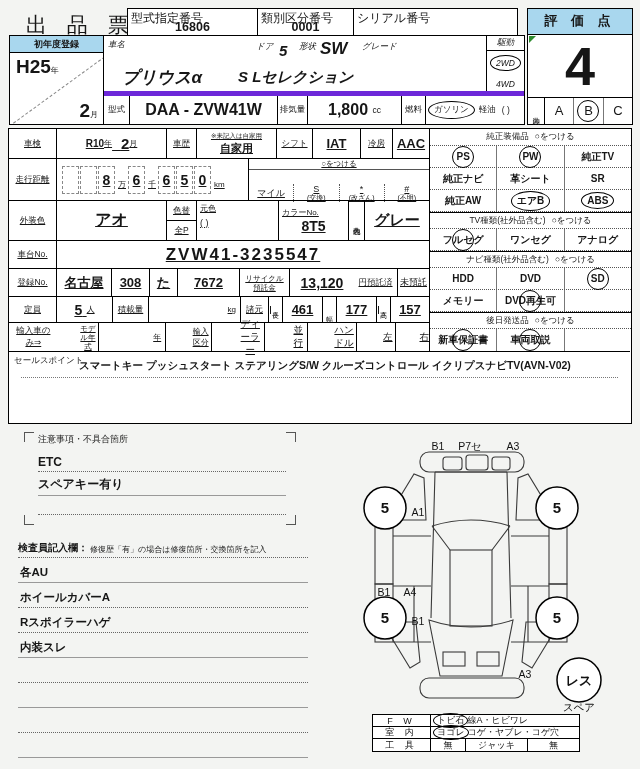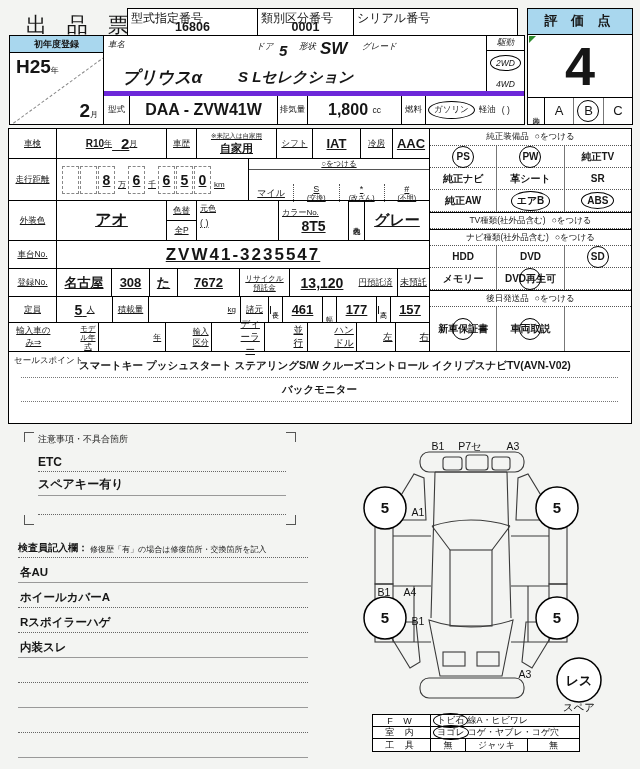--- a/index.html
+++ b/index.html
@@ -334,20 +334,27 @@
             <span class="circ">エアB</span>
           </div>
         <div class="cell end">
             <span class="circ">ABS</span>
           </div>
       </div>
       <div class="sec-h bt">
           <span>TV種類(社外品含む)</span>
           <span>○をつける</span>
         </div>
+      <div class="g3">
+        <div class="cell">
+            <span class="circ-sm">フルセグ</span>
+          </div>
+        <div class="cell">ワンセグ</div>
+        <div class="cell end">アナログ</div>
+      </div>
       <div class="sec-h bt">
           <span>ナビ種類(社外品含む)</span>
           <span>○をつける</span>
         </div>
       <div class="g3">
         <div class="cell">HDD</div>
         <div class="cell">DVD</div>
         <div class="cell end">
             <span class="circ-sm">SD</span>
           </div>
@@ -370,21 +377,20 @@
         <div class="cell">
             <span class="circ-sm">車両取説</span>
           </div>
         <div class="cell end"></div>
       </div>
     </div>
 
     <div class="sales">
       <span class="sales-lb">セールスポイント</span>
       <div class="sl1">スマートキー  プッシュスタート  ステアリングS/W  クルーズコントロール  イクリプスナビTV(AVN-V02)</div>
-      <div class="sl2">バックモニター</div>
     </div>
   </div>
 
   <div class="notes">
     <span class="corner tl"></span>
       <span class="corner tr"></span>
     <span class="corner bl"></span>
       <span class="corner br"></span>
     <div class="notes-h">注意事項・不具合箇所</div>
     <div class="nline dot" style="top:14px;height:26px">ETC</div>

